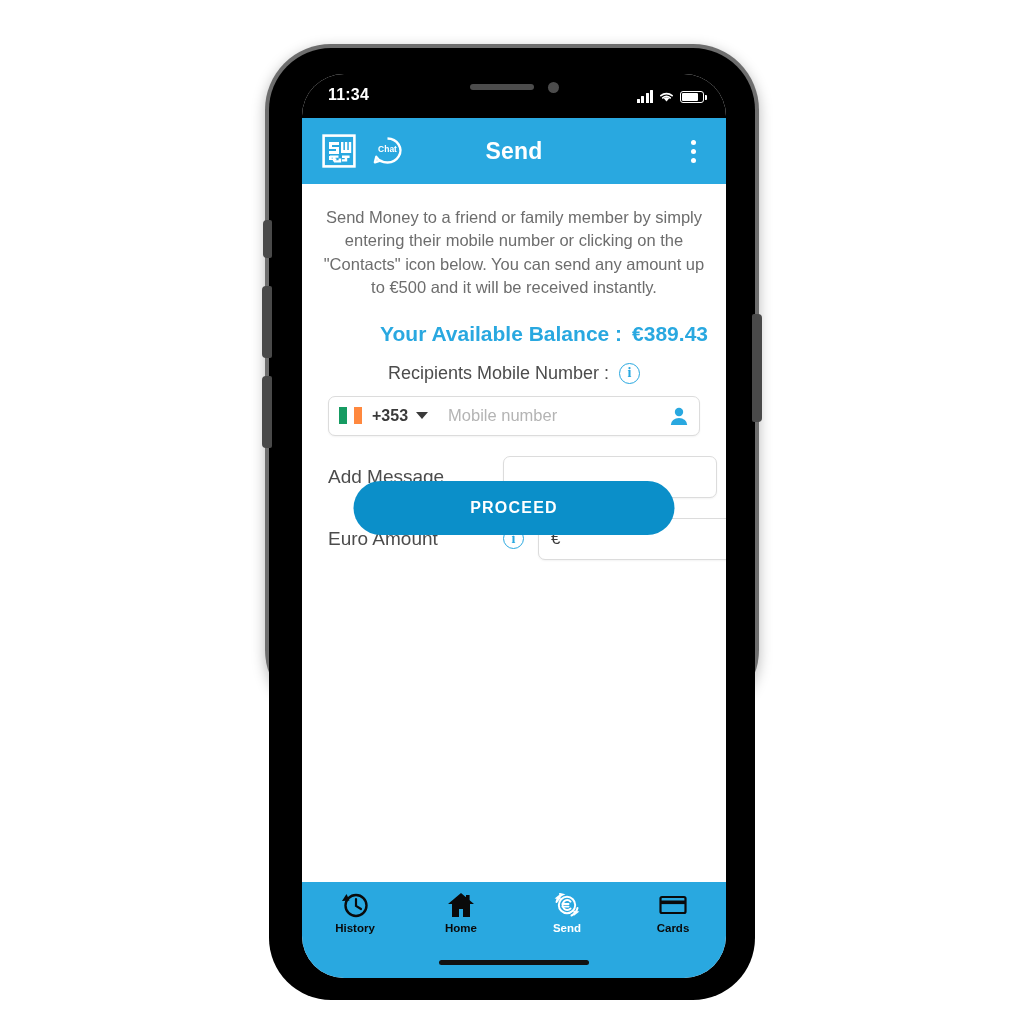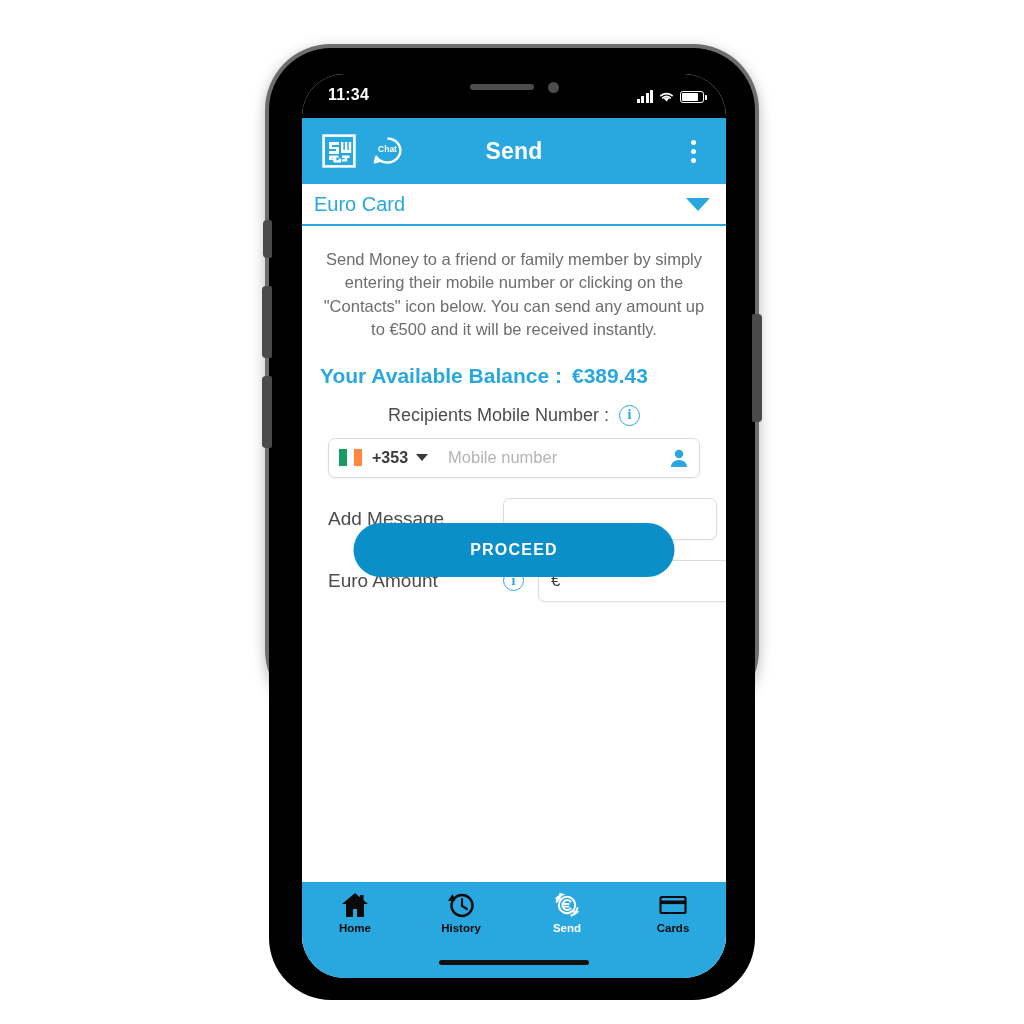--- a/index.html
+++ b/index.html
@@ -199,21 +199,21 @@
   .blurb {
     margin-top: 22px;
     text-align: center;
     color: #6d6d6d;
     font-size: 16.5px;
     line-height: 1.42;
   }
 
   .balance {
     margin-top: 22px;
-    text-align: left;
+    text-align: right;
     color: #29A8E0;
     font-size: 21px;
     font-weight: bold;
   }
   .balance .amt { margin-left: 10px; }
 
   .recip-row {
     margin-top: 17px;
     display: flex;
     align-items: center;
@@ -434,24 +434,20 @@
 
           <div class="appbar-title">Send</div>
 
           <div class="appbar-menu">
             <span></span>
               <span></span>
               <span></span>
           </div>
         </div>
 
-        <div class="cardselect">
-          <div class="cardselect-label">Euro Card</div>
-          <div class="cardselect-caret"></div>
-        </div>
 
         <div class="content">
 
           <div class="blurb">Send Money to a friend or family member by simply entering their mobile number or clicking on the "Contacts" icon below. You can send any amount up to €500 and it will be received instantly.</div>
 
           <div class="balance">
             <span>Your Available Balance :</span><span class="amt">€389.43</span>
           </div>
 
           <div class="recip-row">
@@ -489,33 +485,33 @@
             </div>
           </div>
 
           <button class="proceed">PROCEED</button>
         </div>
 
         <div class="bottomnav">
 
           <div class="navitem">
             <svg class="ni" viewBox="0 0 30 30">
-              <path d="M15 3 L2 14 h4 v13 h7 v-8 h4 v8 h7 V14 h4 z" fill="#0a0a0a"></path>
-              <rect x="20" y="5" width="3.6" height="6" fill="#0a0a0a"></rect>
-            </svg>
-            <div class="nl">Home</div>
-          </div>
-
-          <div class="navitem">
-            <svg class="ni" viewBox="0 0 30 30">
               <circle cx="16" cy="15.5" r="10.5" fill="none" stroke="#0a0a0a" stroke-width="2.4"></circle>
               <path d="M16 9 v7 l5 3" fill="none" stroke="#0a0a0a" stroke-width="2.2" stroke-linecap="round"></path>
               <path d="M6.5 4 L2 11 L9.5 10.5 Z" fill="#0a0a0a"></path>
             </svg>
             <div class="nl">History</div>
+          </div>
+
+          <div class="navitem">
+            <svg class="ni" viewBox="0 0 30 30">
+              <path d="M15 3 L2 14 h4 v13 h7 v-8 h4 v8 h7 V14 h4 z" fill="#0a0a0a"></path>
+              <rect x="20" y="5" width="3.6" height="6" fill="#0a0a0a"></rect>
+            </svg>
+            <div class="nl">Home</div>
           </div>
 
           <div class="navitem active">
             <svg class="ni" viewBox="0 0 30 30">
               <circle cx="15" cy="15" r="8.2" fill="none" stroke="#ffffff" stroke-width="2"></circle>
               <path d="M18.5 11.6 a4.6 5 0 1 0 0 7" fill="none" stroke="#ffffff" stroke-width="2" stroke-linecap="round"></path>
               <path d="M10.4 14 h6.2 M10.4 16.6 h6.2" stroke="#ffffff" stroke-width="1.8" stroke-linecap="round"></path>
               <path d="M4.5 12 a11 11 0 0 1 6 -7.5 l-2.6 -0.6 M4.5 12 l2.6 -3.8" fill="none" stroke="#ffffff" stroke-width="2" stroke-linecap="round"></path>
               <path d="M8 4.2 L2.6 8.4 L8.8 9.6 Z" fill="#ffffff"></path>
               <path d="M25.5 18 a11 11 0 0 1 -6 7.5" fill="none" stroke="#ffffff" stroke-width="2" stroke-linecap="round"></path>

